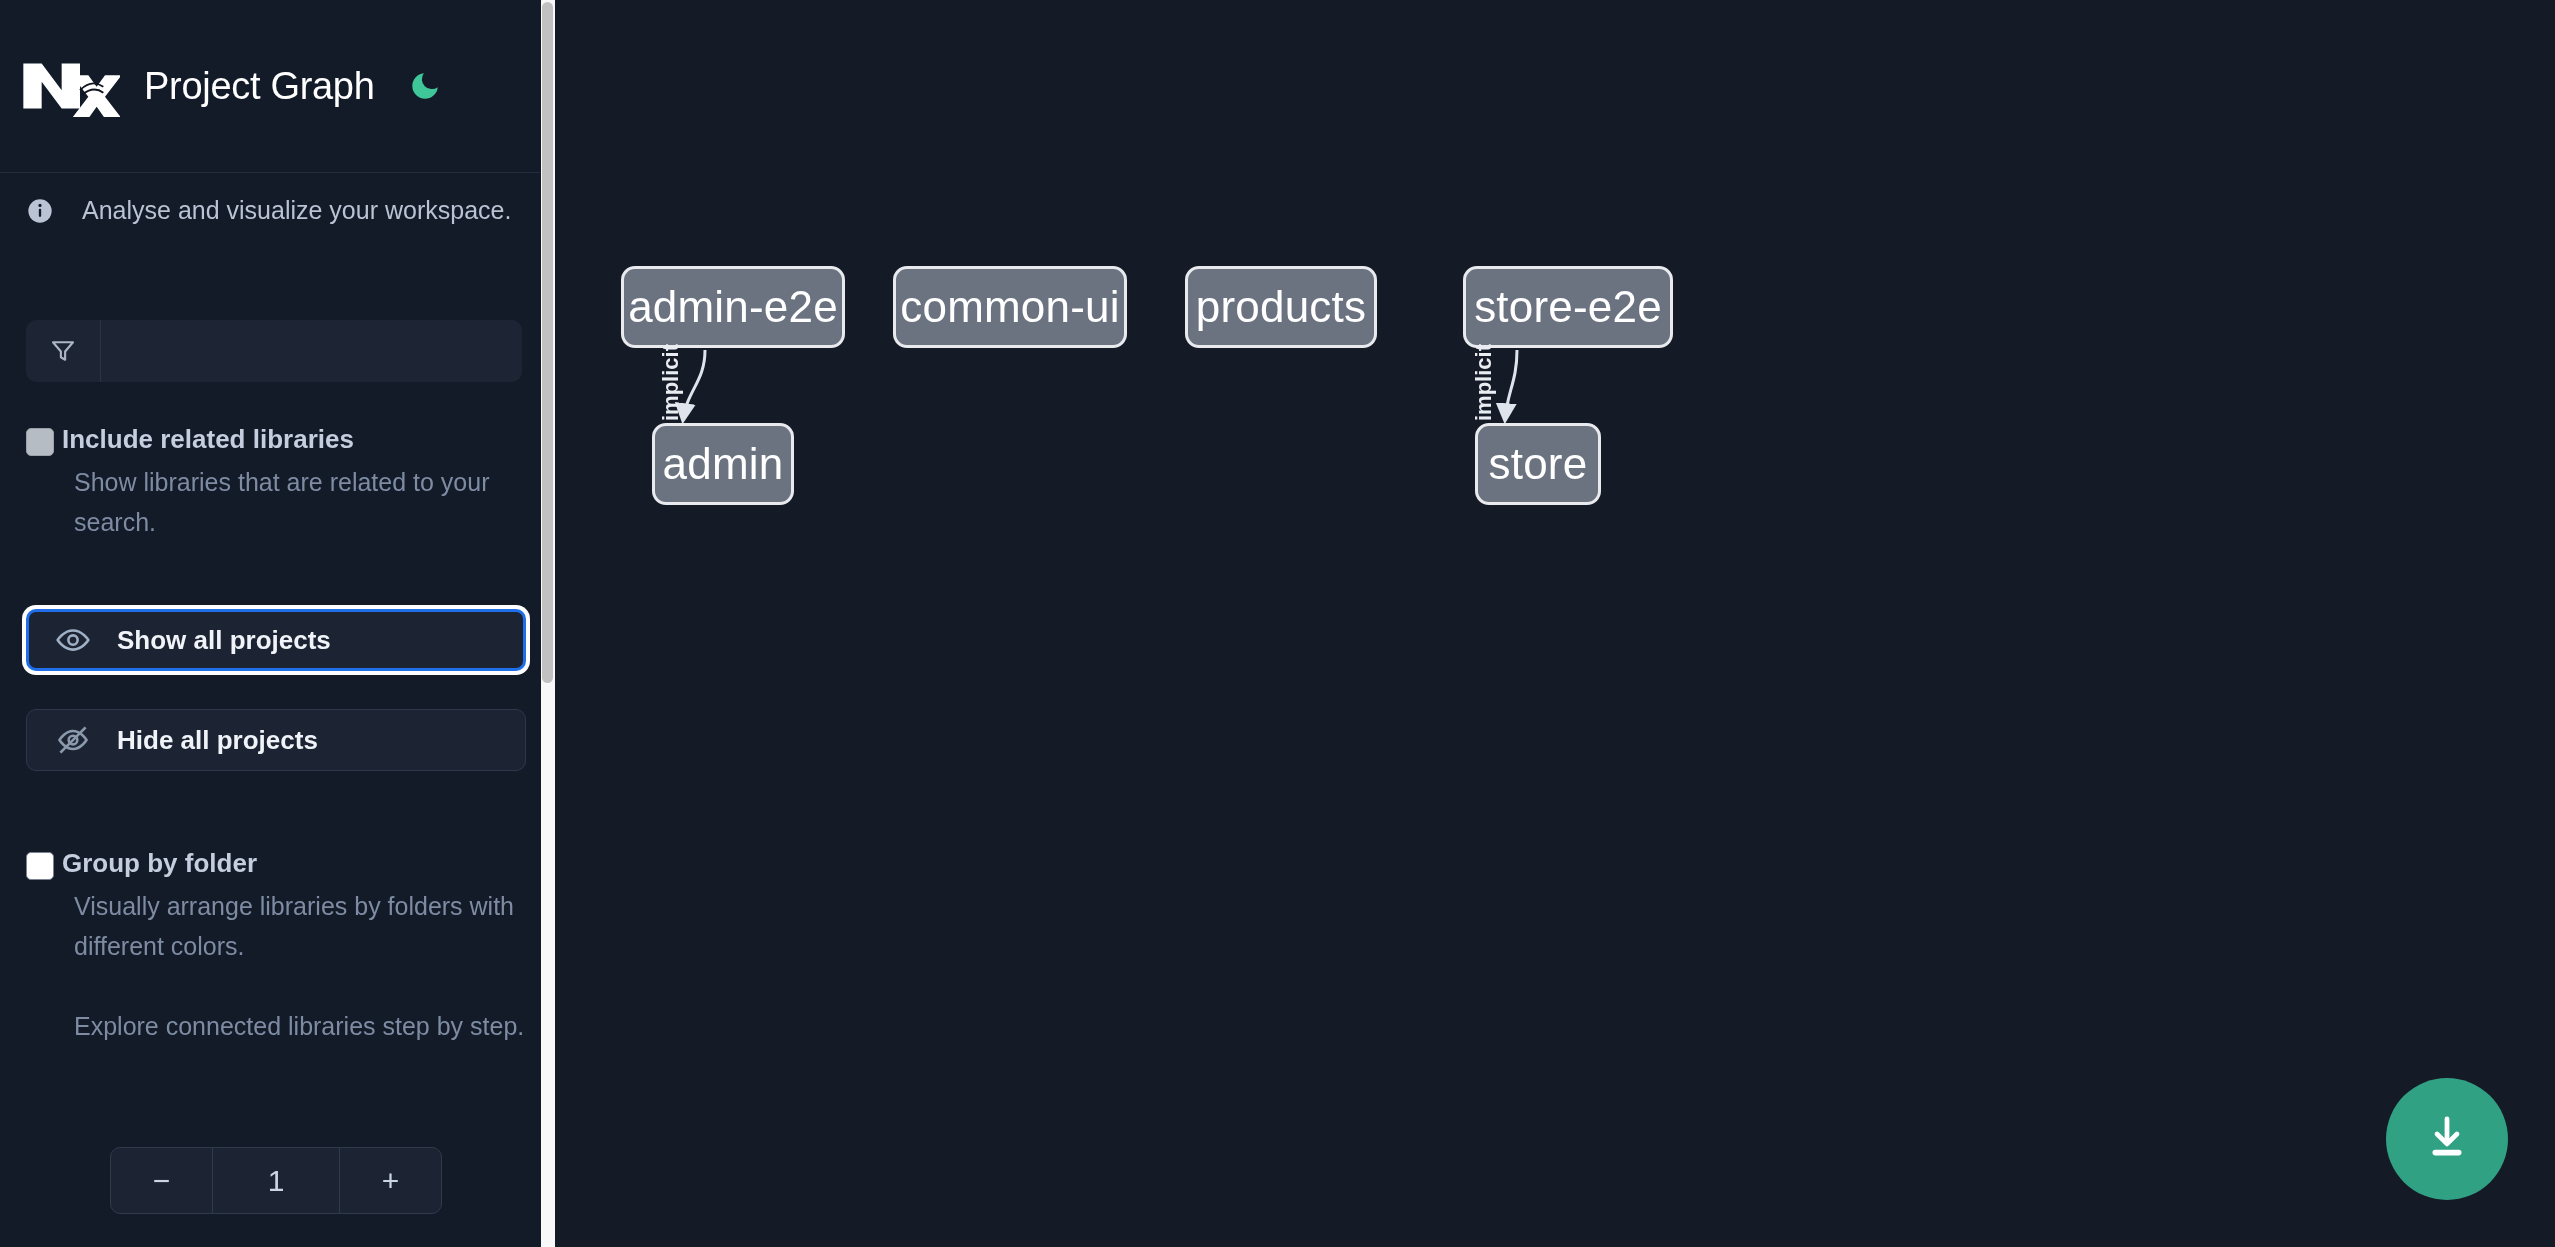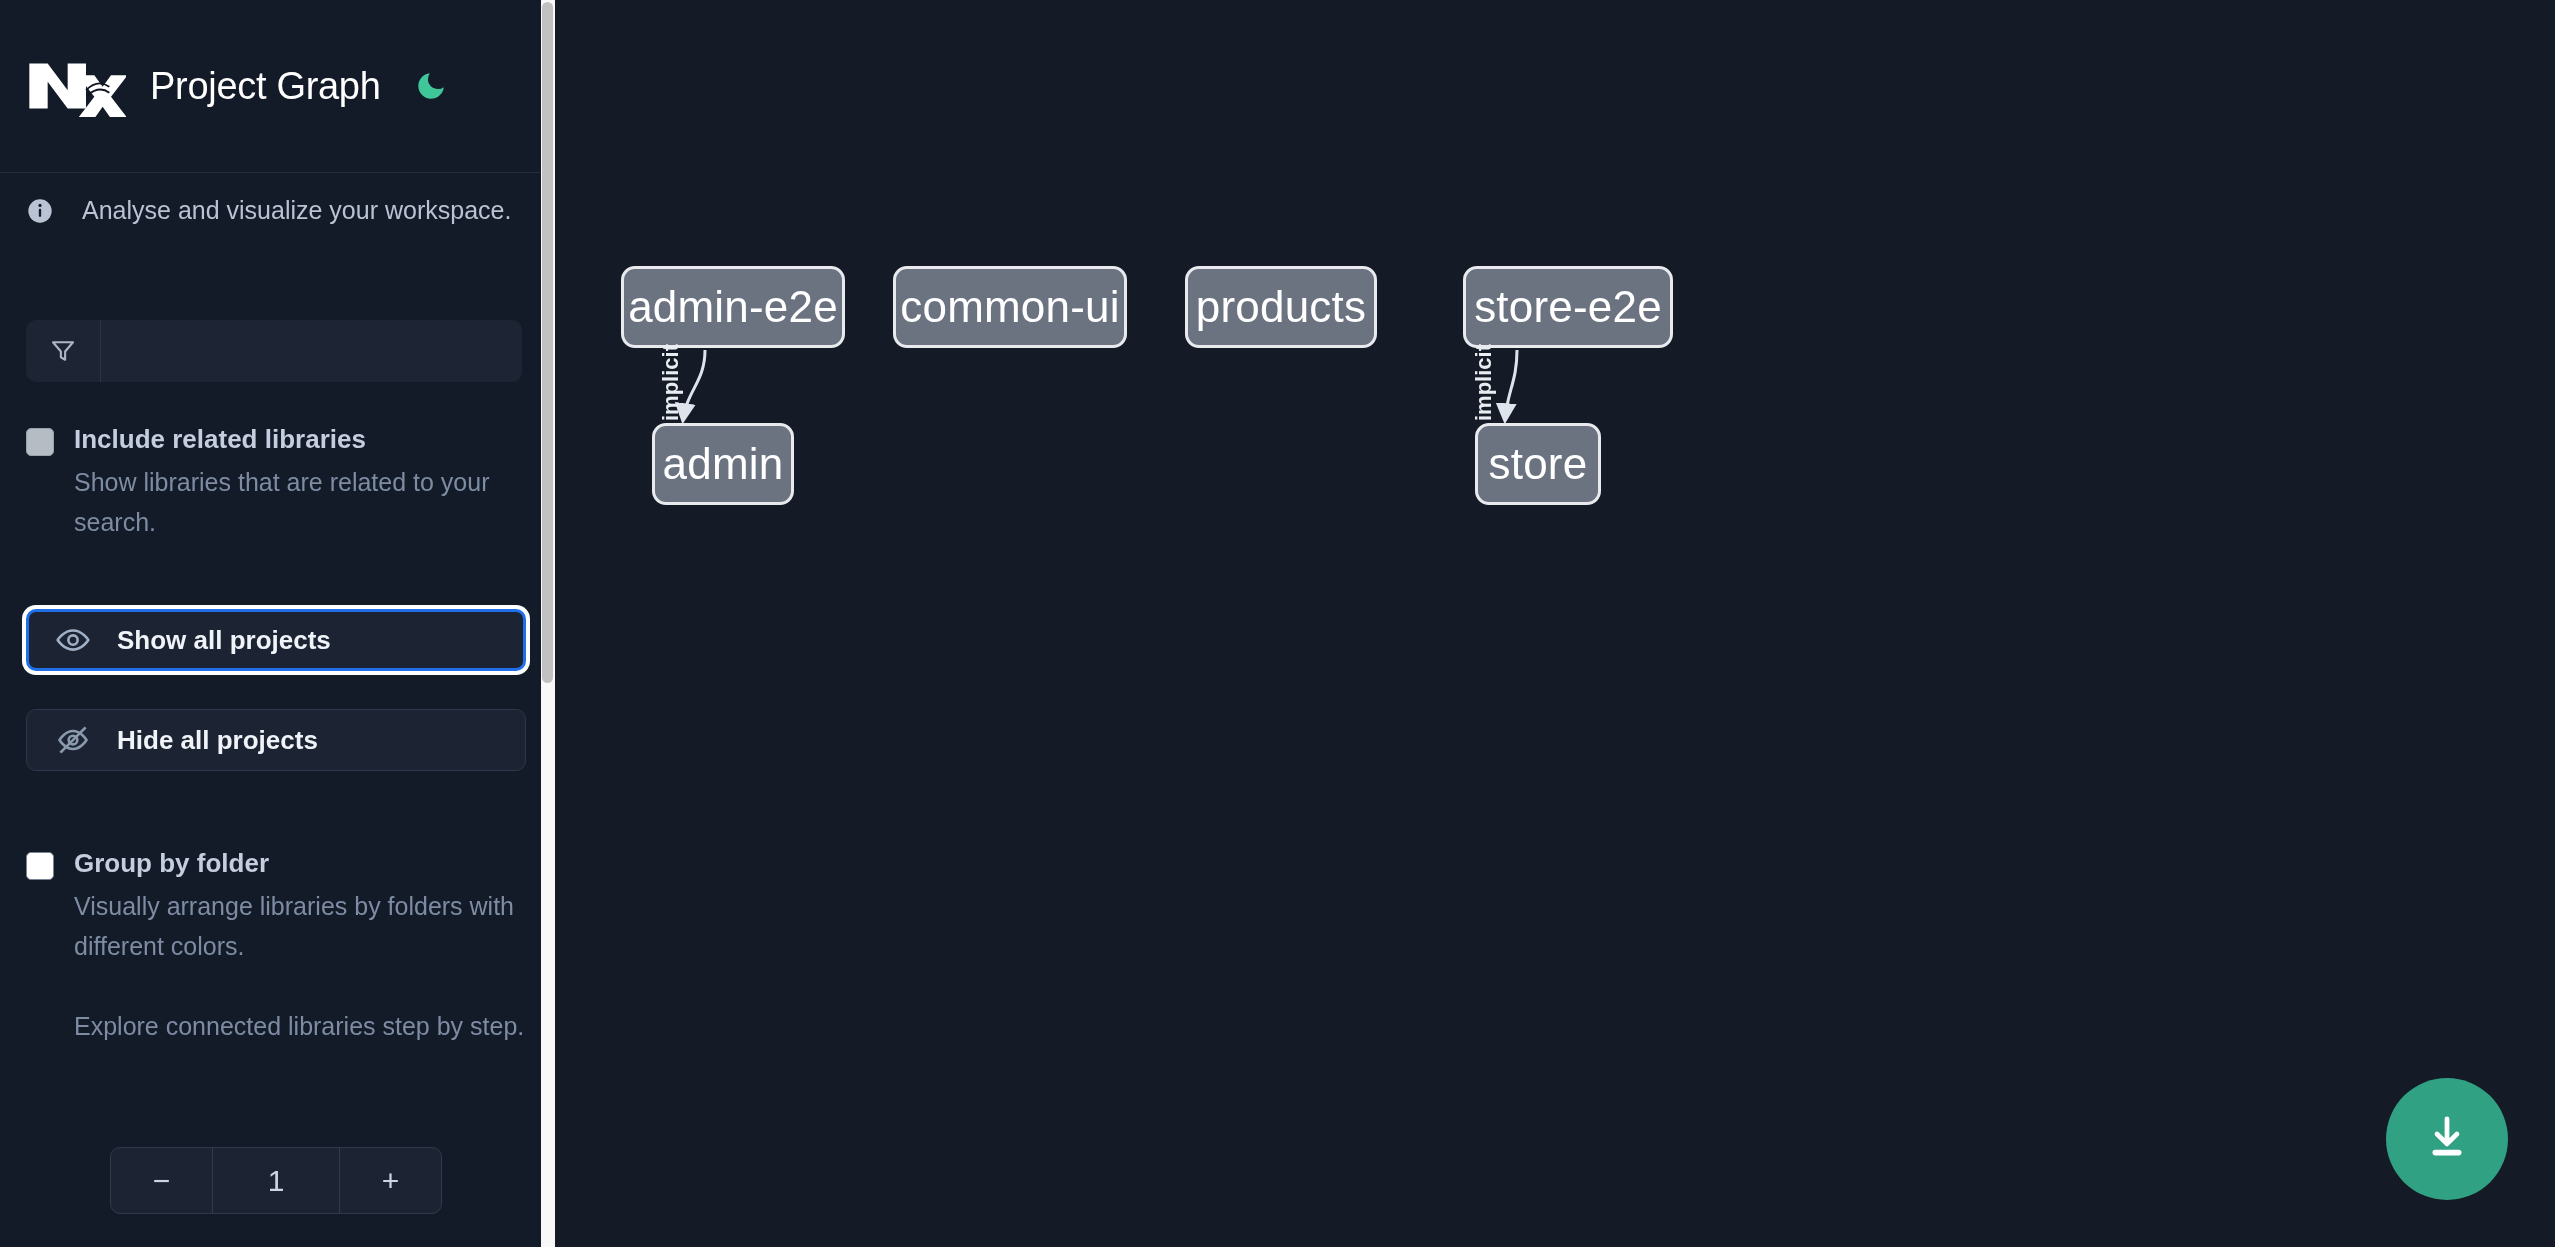--- a/index.html
+++ b/index.html
@@ -18,21 +18,21 @@
     background:#131a28;
     box-sizing:border-box;
     overflow:hidden;
     flex:0 0 555px;
   }
   .sidebar-inner{position:relative;width:540px;height:1247px;}
 
   .brand-row{
     display:flex;align-items:center;
     height:172px;
-    padding-left:26px;
+    padding-left:20px;
     box-sizing:border-box;
   }
   .nx-logo{width:100px;height:62px;flex:0 0 100px;}
   .brand-title{
     color:#ffffff;
     font-size:38px;
     font-weight:400;
     margin-left:24px;
     letter-spacing:-0.3px;
     white-space:nowrap;
@@ -75,21 +75,21 @@
     flex:1;
     background:transparent;border:none;outline:none;
     color:#c9d2e0;font-size:28px;
     font-family:"Liberation Sans","DejaVu Sans",sans-serif;
     padding:0 0 0 22px;
   }
   .filter-input::placeholder{color:#8e9bb0;opacity:1;}
 
   
   .check-block{position:absolute;left:26px;width:500px;}
-  .check-head{display:flex;align-items:flex-start;gap:20px;}
+  .check-head{display:flex;align-items:flex-start;gap:8px;}
   .cbox{
     width:28px;height:28px;border-radius:5px;flex:0 0 28px;
     margin-top:4px;box-sizing:border-box;
     display:flex;align-items:center;justify-content:center;
   }
   .cbox.disabled{background:#b6bcc4;border:1px solid #9aa1ab;}
   .cbox.empty{background:#ffffff;border:1px solid #7a8394;}
   .cbox.checked{background:#3fc79a;border:1px solid #3fc79a;}
   .cbox.checked svg{display:block;}
   .check-label{

